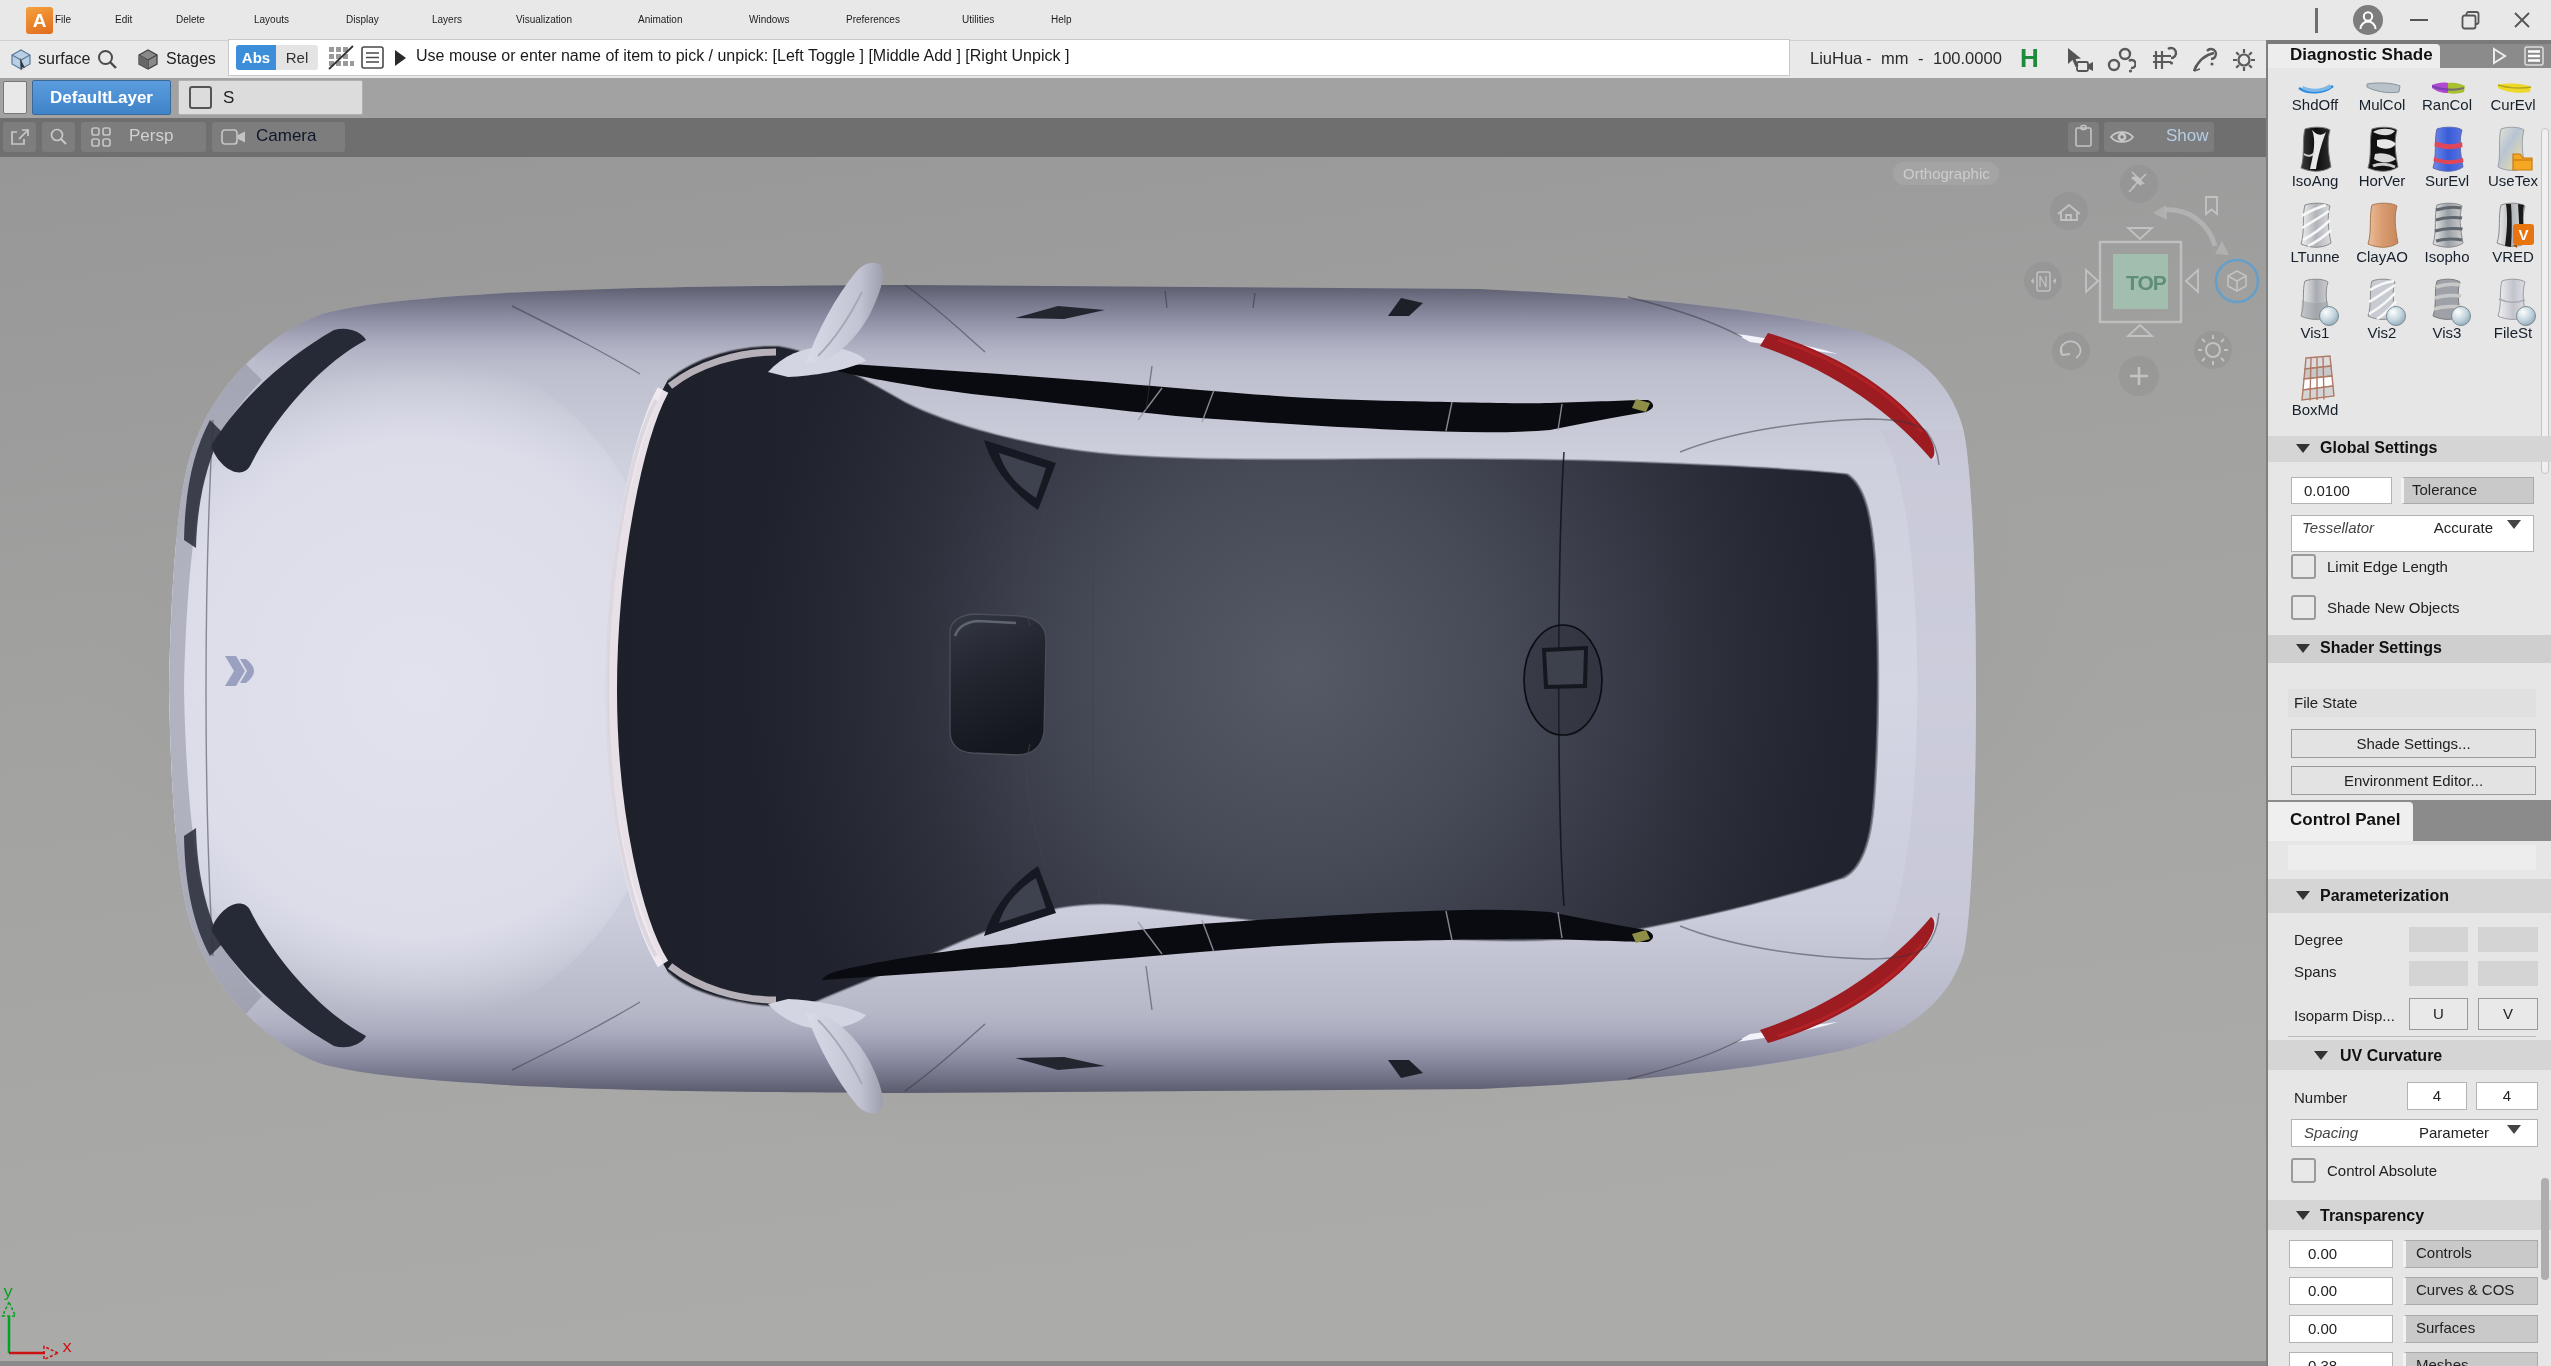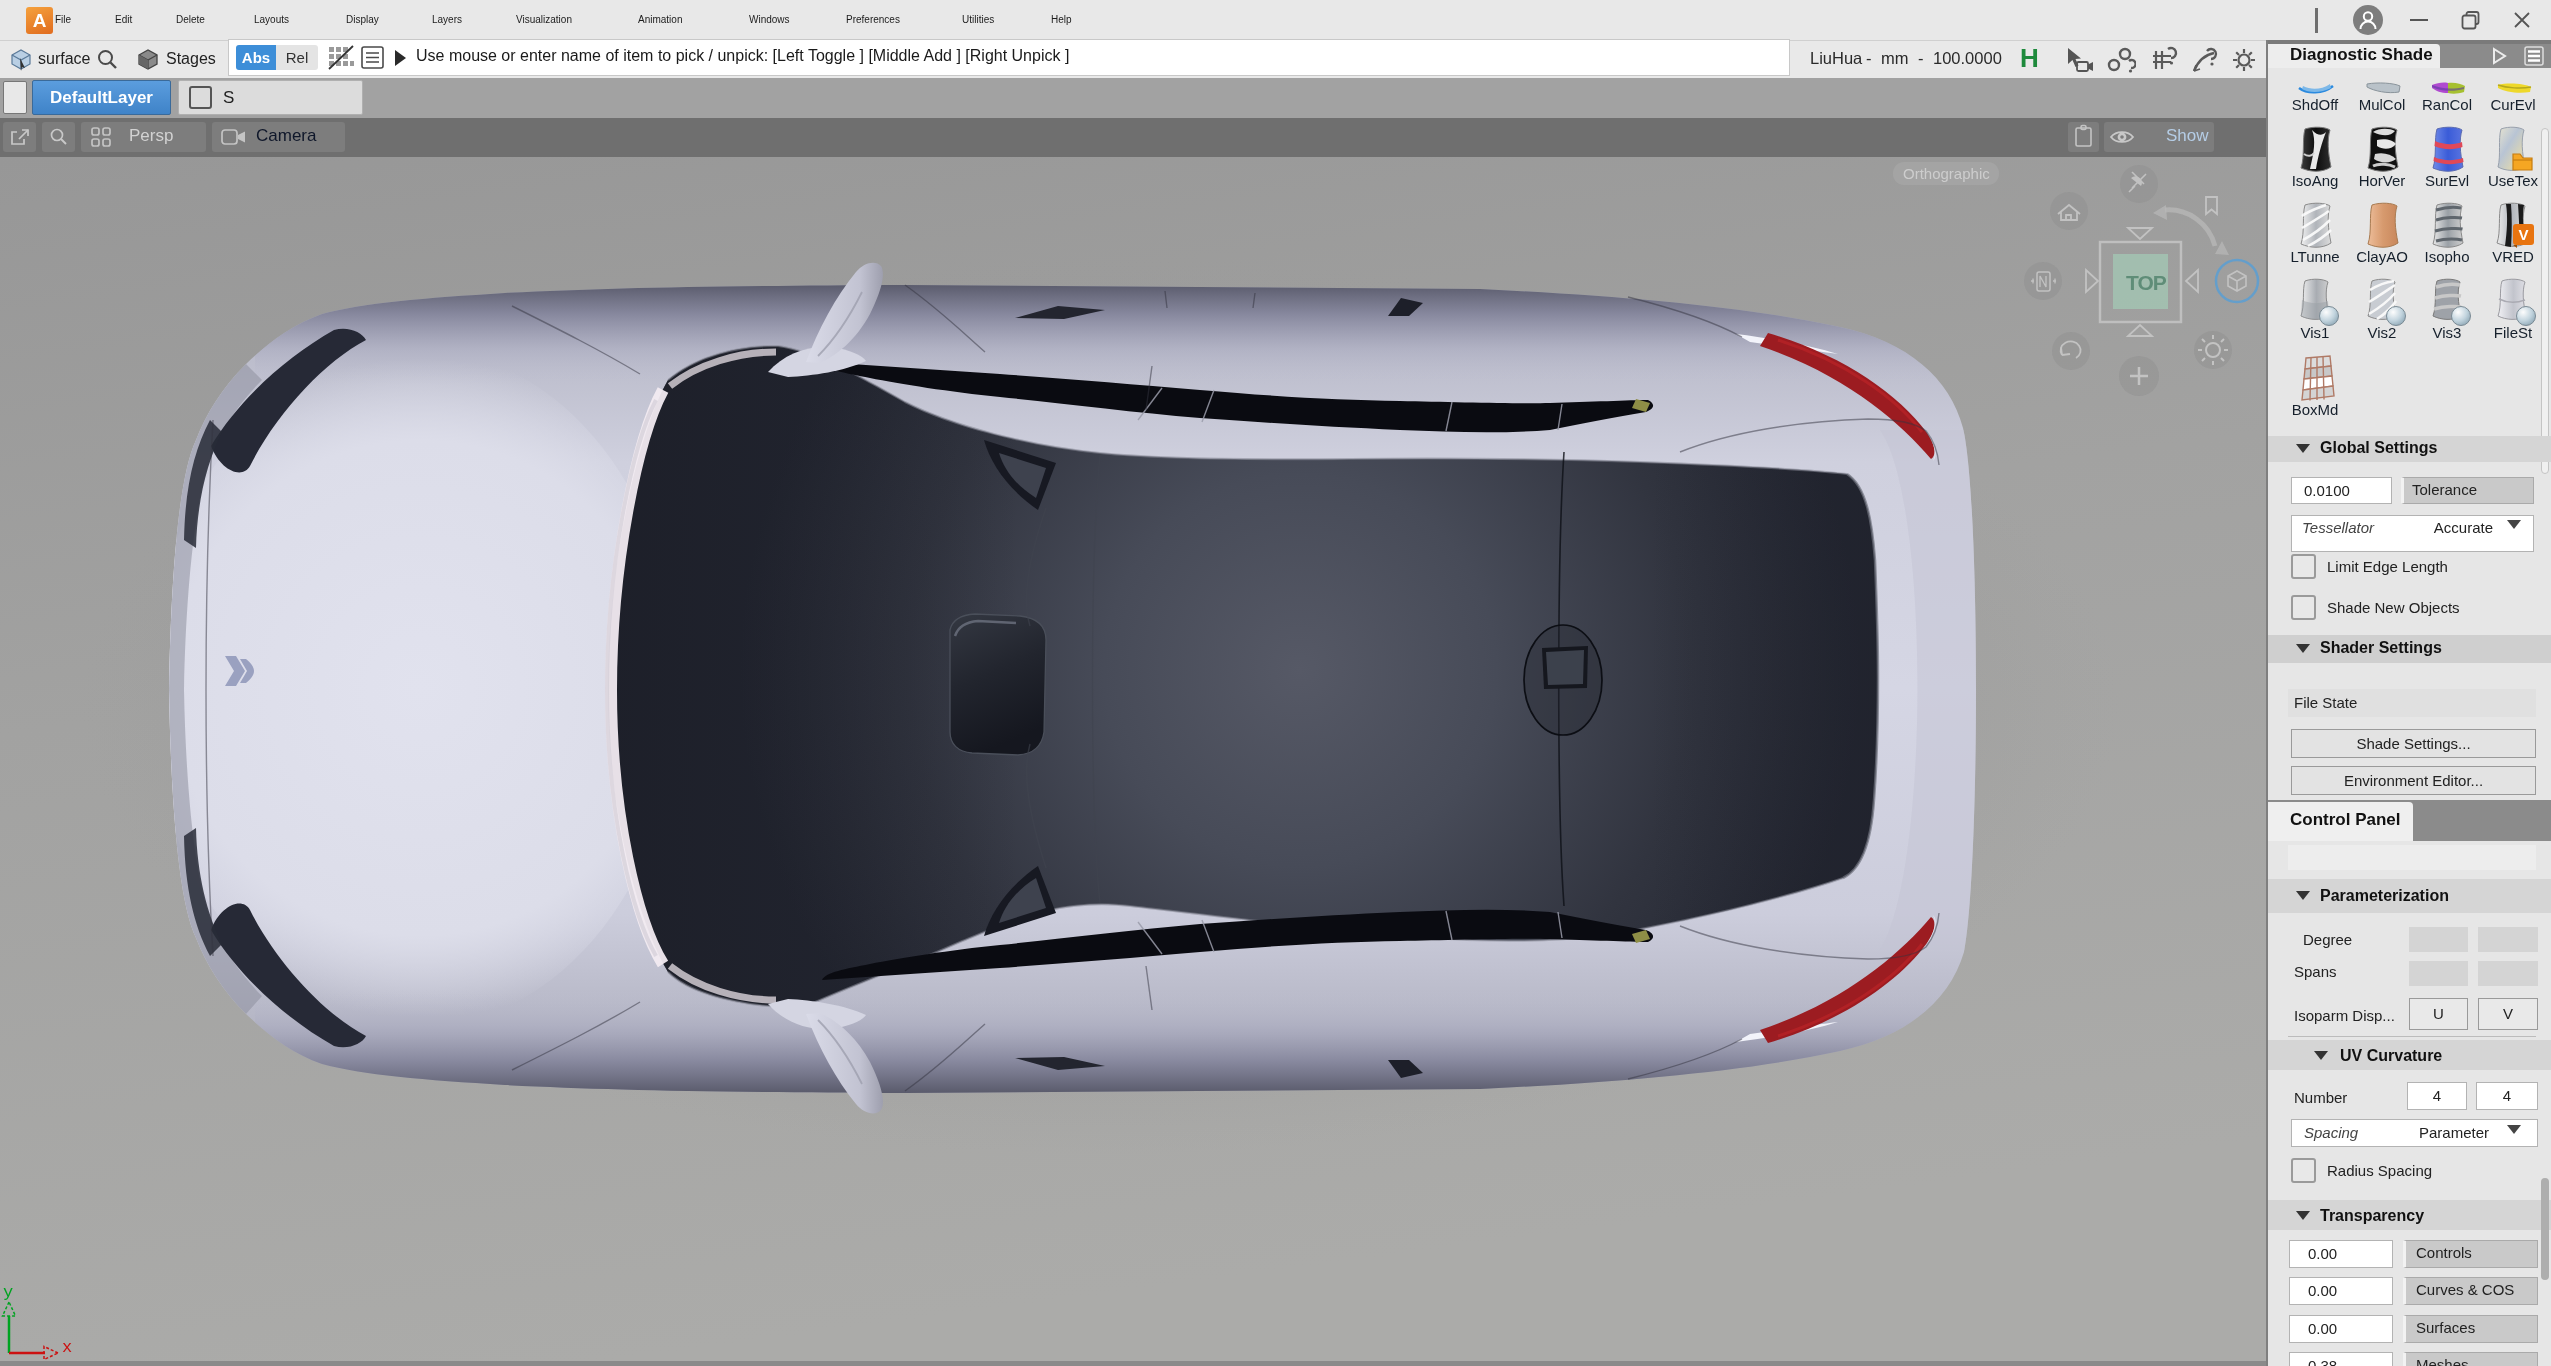--- a/index.html
+++ b/index.html
@@ -630,21 +630,21 @@
 <div class="btn2" style="left:23px;top:689px;width:245px;height:29px;line-height:27px;">Shade Settings...</div>
 <div class="btn2" style="left:23px;top:726px;width:245px;height:29px;line-height:27px;">Environment Editor...</div>
 
 <div class="abs" style="left:0;top:760px;width:285px;height:41px;background:#8b8b8b;"></div>
 <div class="abs" style="left:0;top:762px;width:145px;height:39px;background:#efefef;border-radius:0 4px 0 0;"></div>
 <span class="abs" style="left:22px;top:770px;font-weight:bold;font-size:17px;color:#111;">Control Panel</span>
 <div class="abs" style="left:20px;top:805px;width:248px;height:25px;background:#ededed;"></div>
 <div class="hdrstrip" style="top:839px;height:34px;"></div>
 <div class="tri" style="left:28px;top:851px;"></div>
 <span class="sechdr" style="left:52px;top:847px;">Parameterization</span>
-<span class="lbl" style="left:26px;top:891px;margin-left:9px;">Degree</span>
+<span class="lbl" style="left:26px;top:891px;">Degree</span>
 <div class="abs" style="left:141px;top:887px;width:59px;height:25px;background:#d4d4d4;"></div>
 <div class="abs" style="left:210px;top:887px;width:60px;height:25px;background:#d4d4d4;"></div>
 <span class="lbl" style="left:26px;top:923px;">Spans</span>
 <div class="abs" style="left:141px;top:921px;width:59px;height:25px;background:#d4d4d4;"></div>
 <div class="abs" style="left:210px;top:921px;width:60px;height:25px;background:#d4d4d4;"></div>
 <span class="lbl" style="left:26px;top:967px;">Isoparm Disp...</span>
 <div class="btn2" style="left:141px;top:958px;width:59px;height:32px;line-height:30px;background:#e9e9e9;">U</div>
 <div class="btn2" style="left:210px;top:958px;width:60px;height:32px;line-height:30px;background:#e9e9e9;">V</div>
 <div class="abs" style="left:20px;top:996px;width:248px;height:1px;background:#bcbcbc;"></div>
 <div class="hdrstrip" style="top:1000px;height:30px;"></div>
@@ -652,21 +652,21 @@
 <span class="sechdr" style="left:72px;top:1007px;">UV Curvature</span>
 <span class="lbl" style="left:26px;top:1049px;">Number</span>
 <div class="inp" style="left:139px;top:1042px;width:60px;height:28px;text-align:center;line-height:26px;">4</div>
 <div class="inp" style="left:208px;top:1042px;width:62px;height:28px;text-align:center;line-height:26px;">4</div>
 <div class="inp" style="left:23px;top:1079px;width:247px;height:28px;">
 <span style="position:absolute;left:12px;top:4px;font-style:italic;color:#444;">Spacing</span>
 <span style="position:absolute;right:48px;top:4px;color:#222;">Parameter</span>
 <span style="position:absolute;right:16px;top:5px;width:0;height:0;border-left:7px solid transparent;border-right:7px solid transparent;border-top:9px solid #444;"></span>
     </div>
 <div class="cb" style="left:23px;top:1118px;"></div>
-<span class="lbl" style="left:59px;top:1122px;">Radius Spacing</span>
+<span class="lbl" style="left:59px;top:1122px;">Control Absolute</span>
 <div class="hdrstrip" style="top:1160px;height:30px;"></div>
 <div class="tri" style="left:28px;top:1171px;"></div>
 <span class="sechdr" style="left:52px;top:1167px;">Transparency</span>
 <div class="inp" style="left:21px;top:1200px;width:104px;height:28px;line-height:26px;padding-left:18px;">0.00</div>
 <div class="btn" style="left:135px;top:1200px;width:135px;height:28px;line-height:24px;padding-left:10px;">Controls</div>
 <div class="inp" style="left:21px;top:1237px;width:104px;height:28px;line-height:26px;padding-left:18px;">0.00</div>
 <div class="btn" style="left:135px;top:1237px;width:135px;height:28px;line-height:24px;padding-left:10px;">Curves &amp; COS</div>
 <div class="inp" style="left:21px;top:1275px;width:104px;height:28px;line-height:26px;padding-left:18px;">0.00</div>
 <div class="btn" style="left:135px;top:1275px;width:135px;height:28px;line-height:24px;padding-left:10px;">Surfaces</div>
 <div class="inp" style="left:21px;top:1312px;width:104px;height:28px;line-height:26px;padding-left:18px;">0.38</div>

